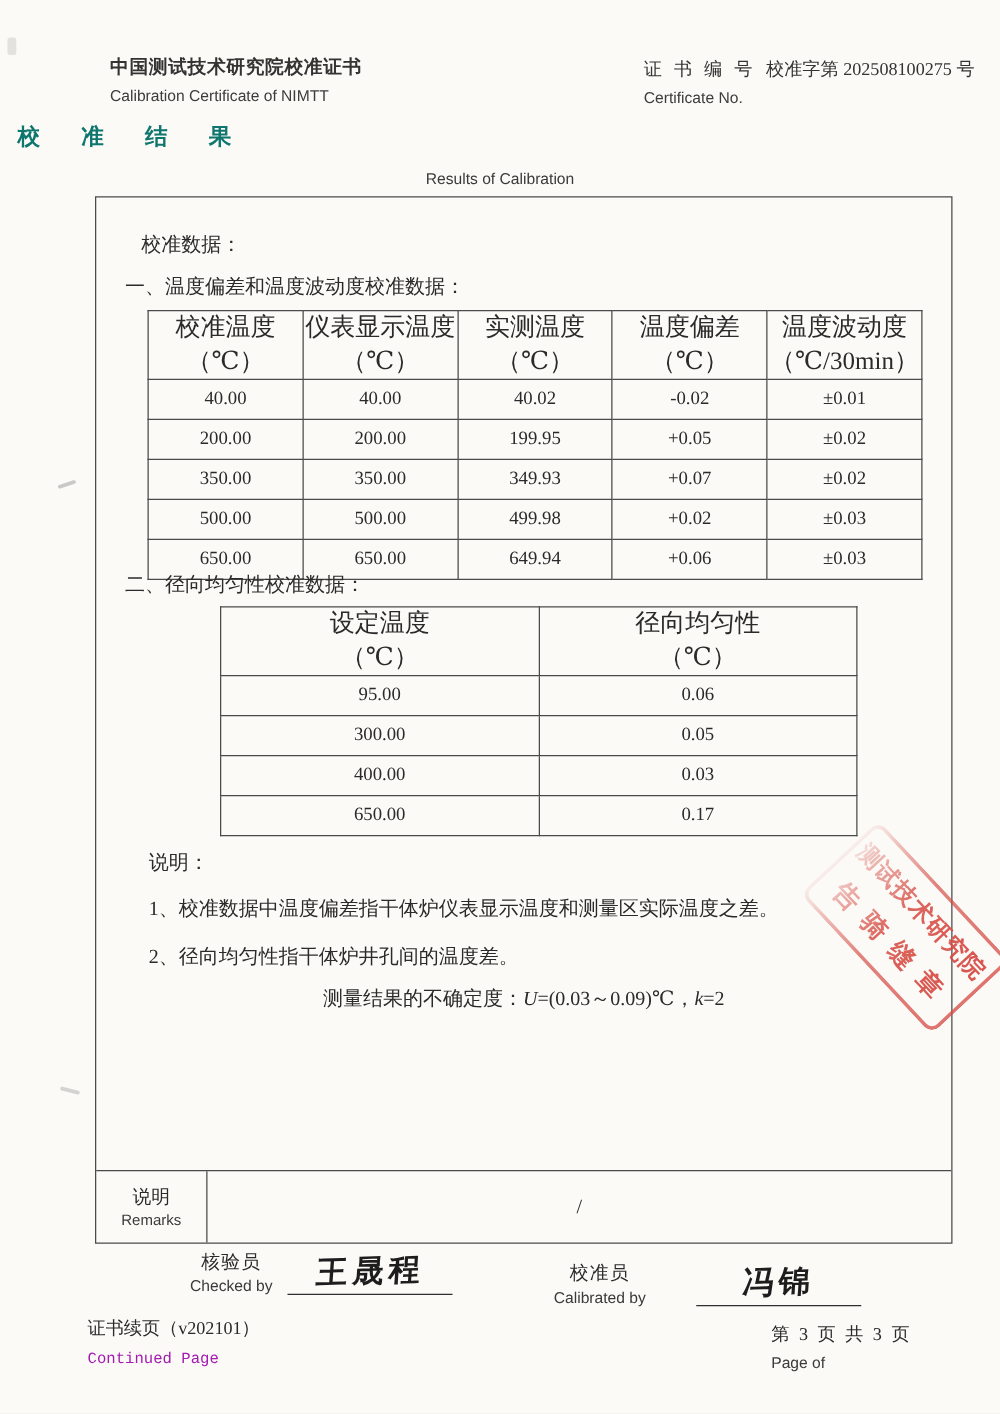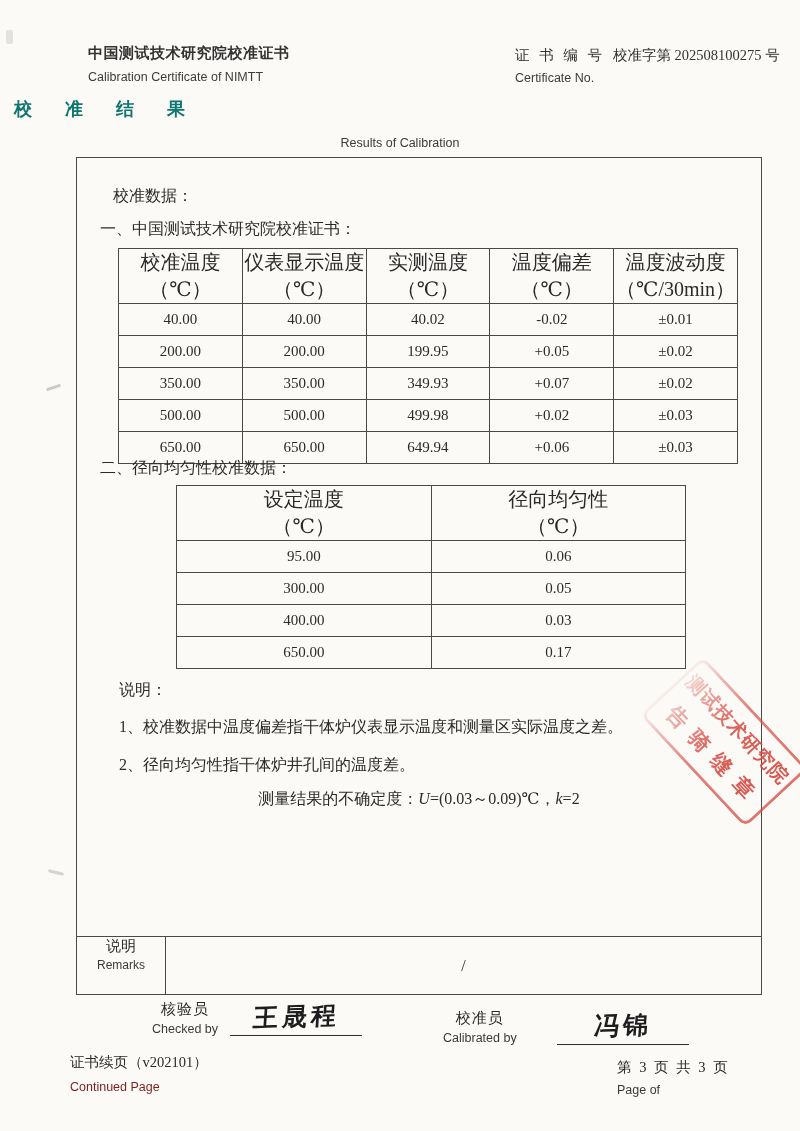--- a/index.html
+++ b/index.html
@@ -32,21 +32,21 @@
   .tbl2{position:absolute;left:99px;top:327px;width:510px;}
 
   .notes-title{position:absolute;left:42px;top:522px;font-size:16px;}
   .note-1{position:absolute;left:42px;top:559px;font-size:16px;}
   .note-2{position:absolute;left:42px;top:597px;font-size:16px;}
   .uncertainty{position:absolute;left:0;top:631px;width:100%;text-align:center;font-size:16px;}
   .uncertainty i{font-style:italic;font-family:"Liberation Serif",serif;}
   .blank-below{position:absolute;left:0;top:663px;width:90%;text-align:center;font-size:16px;letter-spacing:2px;}
 
   .remarks-row{position:absolute;left:0;right:0;bottom:0;height:57px;border-top:1px solid #4a4a4a;display:flex;}
-  .remarks-label{width:88px;border-right:1px solid #4a4a4a;display:flex;flex-direction:column;align-items:center;}
+  .remarks-label{width:88px;border-right:1px solid #4a4a4a;display:flex;flex-direction:column;align-items:center;justify-content:center;}
   .remarks-zh{font-size:15px;}
   .remarks-en{font-family:"Liberation Sans","DejaVu Sans",sans-serif;font-size:12px;color:#3a3a3a;margin-top:2px;}
   .remarks-value{flex:1;display:flex;align-items:center;justify-content:center;font-size:16px;}
 
   
   .stamp{position:absolute;left:647px;top:699px;width:154px;height:86px;border:3.5px solid rgba(214,74,66,.8);border-radius:9px;box-sizing:border-box;transform:rotate(47deg);color:#d64a42;display:flex;flex-direction:column;justify-content:space-evenly;
     -webkit-mask-image:linear-gradient(to right,rgba(0,0,0,.08) 0%,rgba(0,0,0,.45) 18%,rgba(0,0,0,.85) 45%,rgba(0,0,0,.95) 100%);
     mask-image:linear-gradient(to right,rgba(0,0,0,.08) 0%,rgba(0,0,0,.45) 18%,rgba(0,0,0,.85) 45%,rgba(0,0,0,.95) 100%);}
   .stamp-l1{font-size:19px;font-weight:bold;letter-spacing:1px;white-space:nowrap;text-align:center;}
   .stamp-l2{font-size:21px;font-weight:bold;letter-spacing:11px;white-space:nowrap;text-align:center;text-indent:8px;}
@@ -58,21 +58,21 @@
   .sig-calibrated{left:443px;top:9px;gap:28px;}
   .sig-labels{text-align:center;margin-right:12px;}
   .sig-zh{font-size:15px;letter-spacing:1px;}
   .sig-en{font-family:"Liberation Sans","DejaVu Sans",sans-serif;font-size:12.5px;color:#3a3a3a;margin-top:3px;}
   .sig-line{width:132px;border-bottom:1.5px solid #2f2f2f;text-align:center;padding-bottom:2px;}
   .sig-name{display:inline-block;font-size:25px;font-weight:bold;color:#1d1d1d;transform:rotate(-2deg) skewX(-6deg);letter-spacing:4px;}
 
   
   .foot-left{position:absolute;left:70px;top:1053px;}
   .foot-left-zh{font-size:14.5px;}
-  .foot-left-en{font-family:Liberation Sans, sans-serif;font-size:12.5px;color:#7f1d1d;margin-top:8px;}
+  .foot-left-en{font-family:Liberation Mono, monospace;font-size:12.5px;color:#a21caf;margin-top:8px;}
   .foot-right{position:absolute;left:617px;top:1058px;}
   .foot-right-zh{font-size:14.5px;letter-spacing:2px;white-space:nowrap;}
   .foot-right-en{font-family:"Liberation Sans","DejaVu Sans",sans-serif;font-size:12.5px;color:#3a3a3a;margin-top:6px;}
 
   
   .artifact{position:absolute;background:rgba(110,110,110,.35);border-radius:2px;}
   .a1{left:46px;top:386px;width:15px;height:3px;transform:rotate(-18deg);}
   .a2{left:48px;top:871px;width:16px;height:3px;transform:rotate(14deg);opacity:.8;}
   .a3{left:6px;top:30px;width:7px;height:14px;background:rgba(140,140,140,.22);}
 </style>
@@ -90,21 +90,21 @@
       <span class="lbl">证 书 编 号</span><span>校准字第 202508100275 号</span>
     </div>
     <div class="cert-en">Certificate No.</div>
   </div>
 
   <div class="doc-title">校 准 结 果</div>
   <div class="doc-title-en">Results of Calibration</div>
 
   <div class="frame">
     <div class="cal-data-label">校准数据：</div>
-    <div class="sec1-title">一、中国测试技术研究院校准证书：</div>
+    <div class="sec1-title">一、温度偏差和温度波动度校准数据：</div>
 
     <table class="tbl1">
       <thead>
           <tr>
             <th>
               <div>校准温度</div>
               <div>（℃）</div>
             </th>
             <th>
               <div>仪表显示温度</div>

